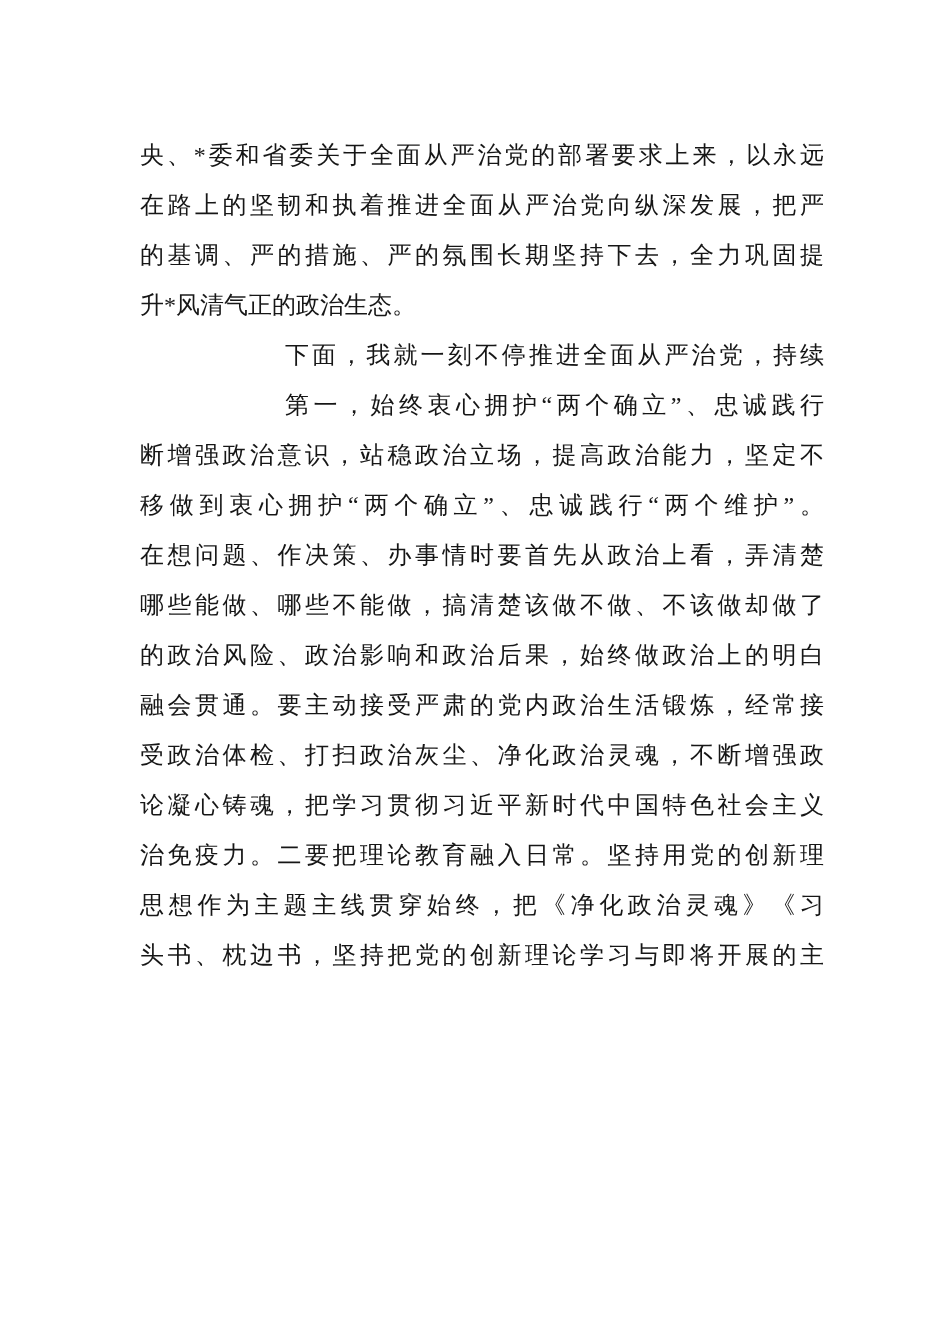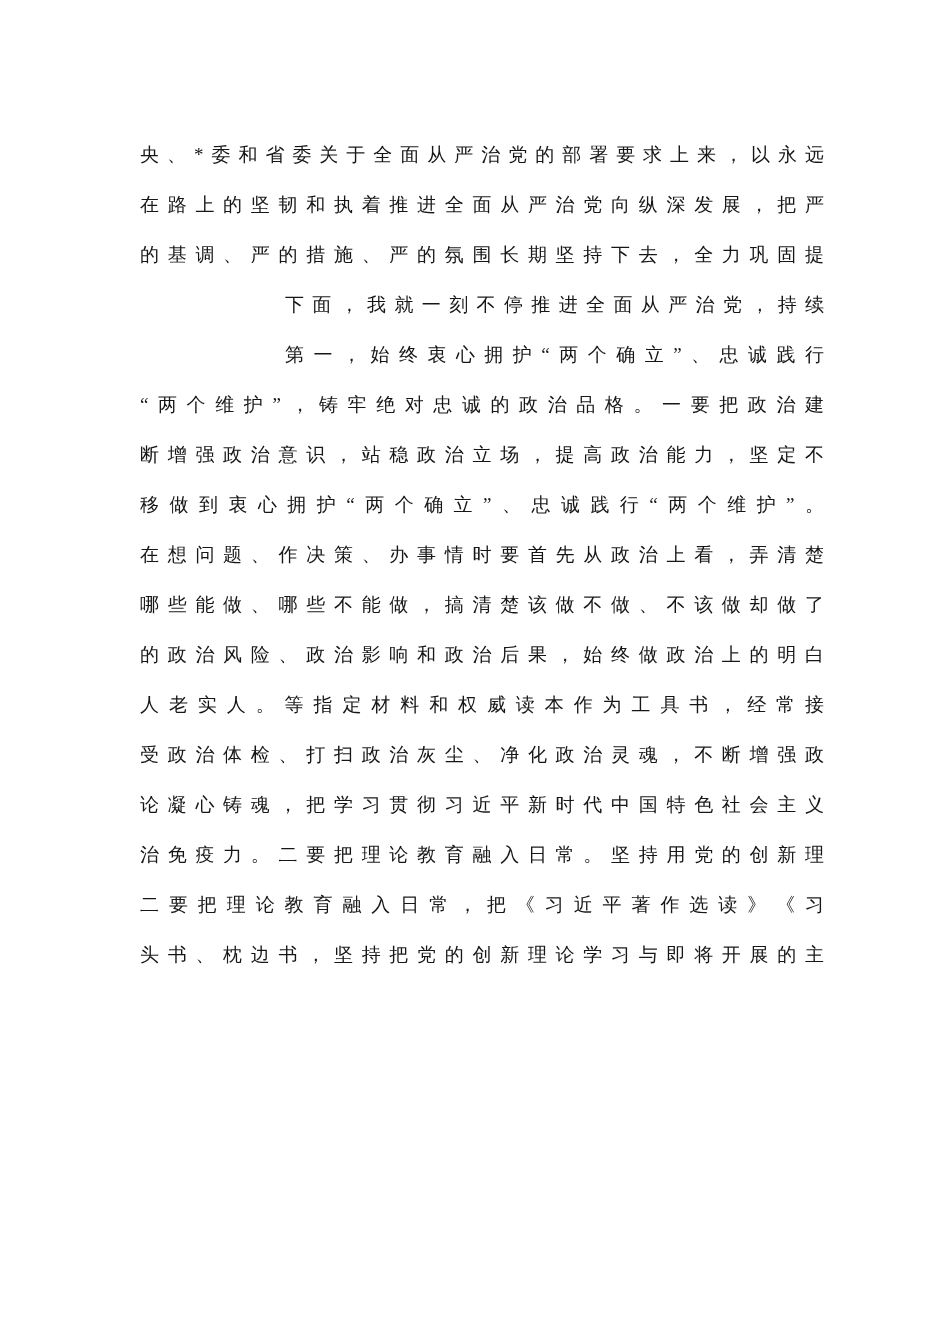--- a/index.html
+++ b/index.html
@@ -17,21 +17,21 @@
   }
   .text-block {
     position: absolute;
     left: 140px;
     top: 130px;
     width: 684px;
   }
   .line {
     height: 50px;
     line-height: 50px;
-    font-size: 19px;
+    font-size: 24px;
     color: #161616;
     text-align: justify;
     text-align-last: justify;
     text-justify: inter-character;
     letter-spacing: 0;
     white-space: nowrap;
     overflow: visible;
   }
   
   .line.para-end {
@@ -44,28 +44,28 @@
   }
 </style>
 </head>
 <body>
 
 <div class="page">
   <div class="text-block">
     <div class="line">央、*委和省委关于全面从严治党的部署要求上来，以永远</div>
     <div class="line">在路上的坚韧和执着推进全面从严治党向纵深发展，把严</div>
     <div class="line">的基调、严的措施、严的氛围长期坚持下去，全力巩固提</div>
+    <div class="line para-end">升*风清气正的政治生态。</div>
     <div class="line indent">下面，我就一刻不停推进全面从严治党，持续</div>
     <div class="line indent">第一，始终衷心拥护“两个确立”、忠诚践行</div>
-    <div class="line">“两个维护”，铸牢绝对忠诚的政治品格。一要把政治建</div>
     <div class="line">断增强政治意识，站稳政治立场，提高政治能力，坚定不</div>
     <div class="line">移做到衷心拥护“两个确立”、忠诚践行“两个维护”。</div>
     <div class="line">在想问题、作决策、办事情时要首先从政治上看，弄清楚</div>
     <div class="line">哪些能做、哪些不能做，搞清楚该做不做、不该做却做了</div>
     <div class="line">的政治风险、政治影响和政治后果，始终做政治上的明白</div>
-    <div class="line">人老实人。等指定材料和权威读本作为工具书，经常接</div>
+    <div class="line">融会贯通。要主动接受严肃的党内政治生活锻炼，经常接</div>
     <div class="line">受政治体检、打扫政治灰尘、净化政治灵魂，不断增强政</div>
     <div class="line">论凝心铸魂，把学习贯彻习近平新时代中国特色社会主义</div>
     <div class="line">治免疫力。二要把理论教育融入日常。坚持用党的创新理</div>
-    <div class="line">二要把理论教育融入日常，把《习近平著作选读》《习</div>
+    <div class="line">思想作为主题主线贯穿始终，把《净化政治灵魂》《习</div>
     <div class="line">头书、枕边书，坚持把党的创新理论学习与即将开展的主</div>
   </div>
 </div>
 
 </body></html>

